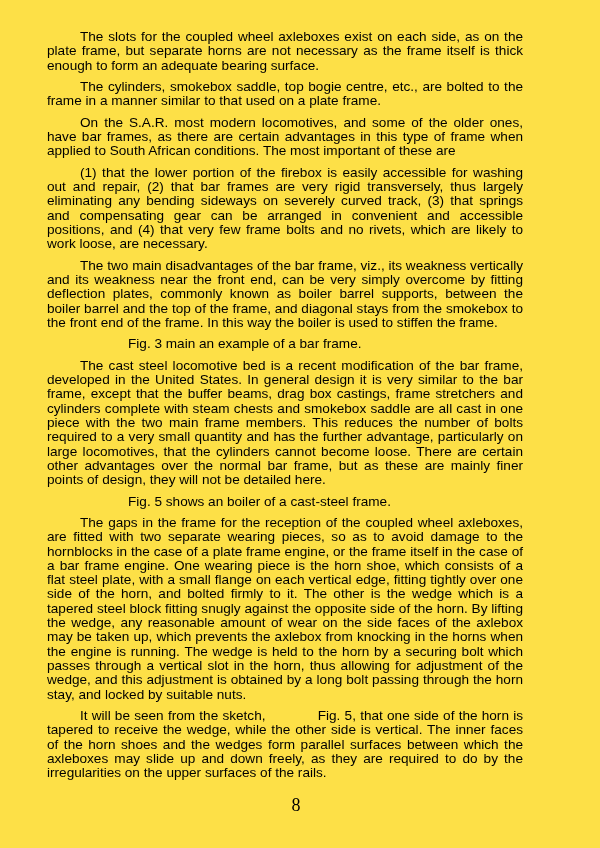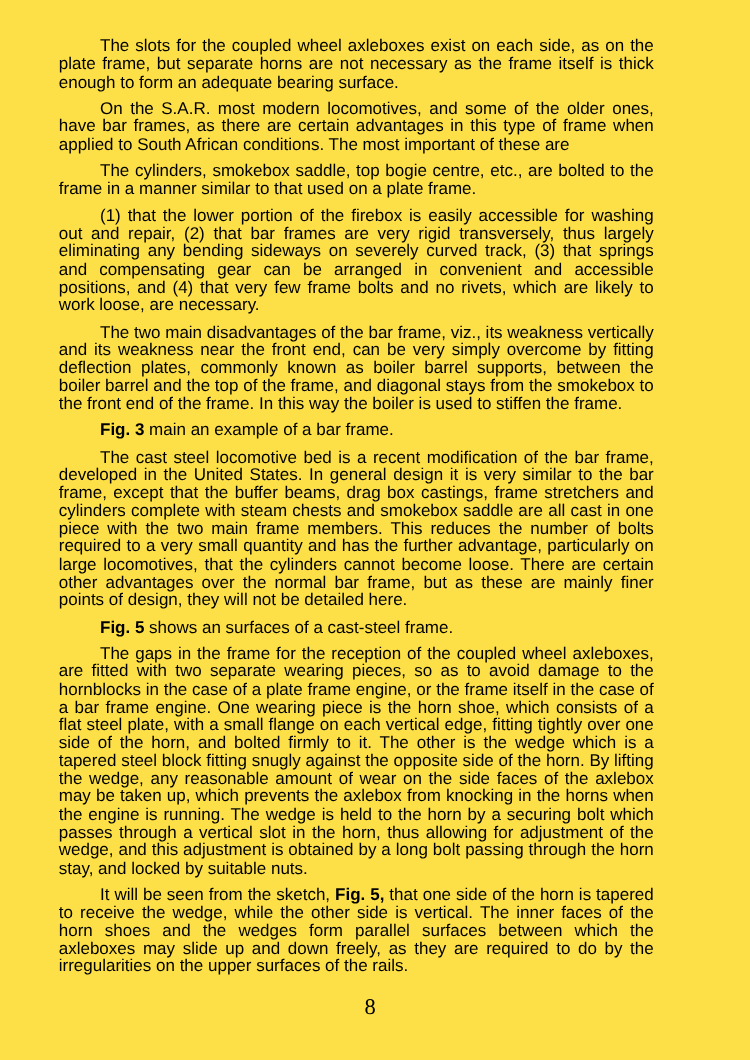--- a/index.html
+++ b/index.html
@@ -21,53 +21,53 @@
     left: 47px; top: 30px;
     width: 476px;
   }
   .para {
     margin: 0 0 7px 0;
     font-size: 13.6px;
     line-height: 14.33px;
     text-align: justify;
     text-indent: 33px;
   }
-  .b { font-weight: 700; }
+  .b { font-weight: 400; margin-left: 48px; }
   .pagenum {
     position: absolute;
     left: 0; top: 796px;
     width: 592px;
     text-align: center;
     font-family: "Liberation Serif", "DejaVu Serif", serif;
     font-size: 18px;
     line-height: 19px;
     color: #000000;
   }
 </style>
 </head>
 <body>
 
 <div class="page">
   <div class="content">
 
     <p class="para"><span>The slots for the coupled wheel axleboxes exist on each side, as on the plate frame, but separate horns are not necessary as the frame itself is thick enough to form an adequate bearing surface.</span></p>
 
+    <p class="para"><span>The cylinders, smokebox saddle, top bogie centre, etc., are bolted to the frame in a manner similar to that used on a plate frame.</span></p>
+
     <p class="para"><span>On the S.A.R. most modern locomotives, and some of the older ones, have bar frames, as there are certain advantages in this type of frame when applied to South African conditions. The most important of these are</span></p>
-
-    <p class="para"><span>The cylinders, smokebox saddle, top bogie centre, etc., are bolted to the frame in a manner similar to that used on a plate frame.</span></p>
 
     <p class="para"><span>(1) that the lower portion of the firebox is easily accessible for washing out and repair, (2) that bar frames are very rigid transversely, thus largely eliminating any bending sideways on severely curved track, (3) that springs and compensating gear can be arranged in convenient and accessible positions, and (4) that very few frame bolts and no rivets, which are likely to work loose, are necessary.</span></p>
 
     <p class="para"><span>The two main disadvantages of the bar frame, viz., its weakness vertically and its weakness near the front end, can be very simply overcome by fitting deflection plates, commonly known as boiler barrel supports, between the boiler barrel and the top of the frame, and diagonal stays from the smokebox to the front end of the frame. In this way the boiler is used to stiffen the frame.</span></p>
 
     <p class="para"><span class="b">Fig. 3</span><span> main an example of a bar frame.</span></p>
 
     <p class="para"><span>The cast steel locomotive bed is a recent modification of the bar frame, developed in the United States. In general design it is very similar to the bar frame, except that the buffer beams, drag box castings, frame stretchers and cylinders complete with steam chests and smokebox saddle are all cast in one piece with the two main frame members. This reduces the number of bolts required to a very small quantity and has the further advantage, particularly on large locomotives, that the cylinders cannot become loose. There are certain other advantages over the normal bar frame, but as these are mainly finer points of design, they will not be detailed here.</span></p>
 
-    <p class="para"><span class="b">Fig. 5</span><span> shows an surfaces of a cast-steel frame.</span></p>
+    <p class="para"><span class="b">Fig. 5</span><span> shows an boiler of a cast-steel frame.</span></p>
 
     <p class="para"><span>The gaps in the frame for the reception of the coupled wheel axleboxes, are fitted with two separate wearing pieces, so as to avoid damage to the hornblocks in the case of a plate frame engine, or the frame itself in the case of a bar frame engine. One wearing piece is the horn shoe, which consists of a flat steel plate, with a small flange on each vertical edge, fitting tightly over one side of the horn, and bolted firmly to it. The other is the wedge which is a tapered steel block fitting snugly against the opposite side of the horn. By lifting the wedge, any reasonable amount of wear on the side faces of the axlebox may be taken up, which prevents the axlebox from knocking in the horns when the engine is running. The wedge is held to the horn by a securing bolt which passes through a vertical slot in the horn, thus allowing for adjustment of the wedge, and this adjustment is obtained by a long bolt passing through the horn stay, and locked by suitable nuts.</span></p>
 
     <p class="para"><span>It will be seen from the sketch, </span><span class="b">Fig. 5,</span><span> that one side of the horn is tapered to receive the wedge, while the other side is vertical. The inner faces of the horn shoes and the wedges form parallel surfaces between which the axleboxes may slide up and down freely, as they are required to do by the irregularities on the upper surfaces of the rails.</span></p>
 
   </div>
 
   <div class="pagenum">8</div>
 </div>
 

